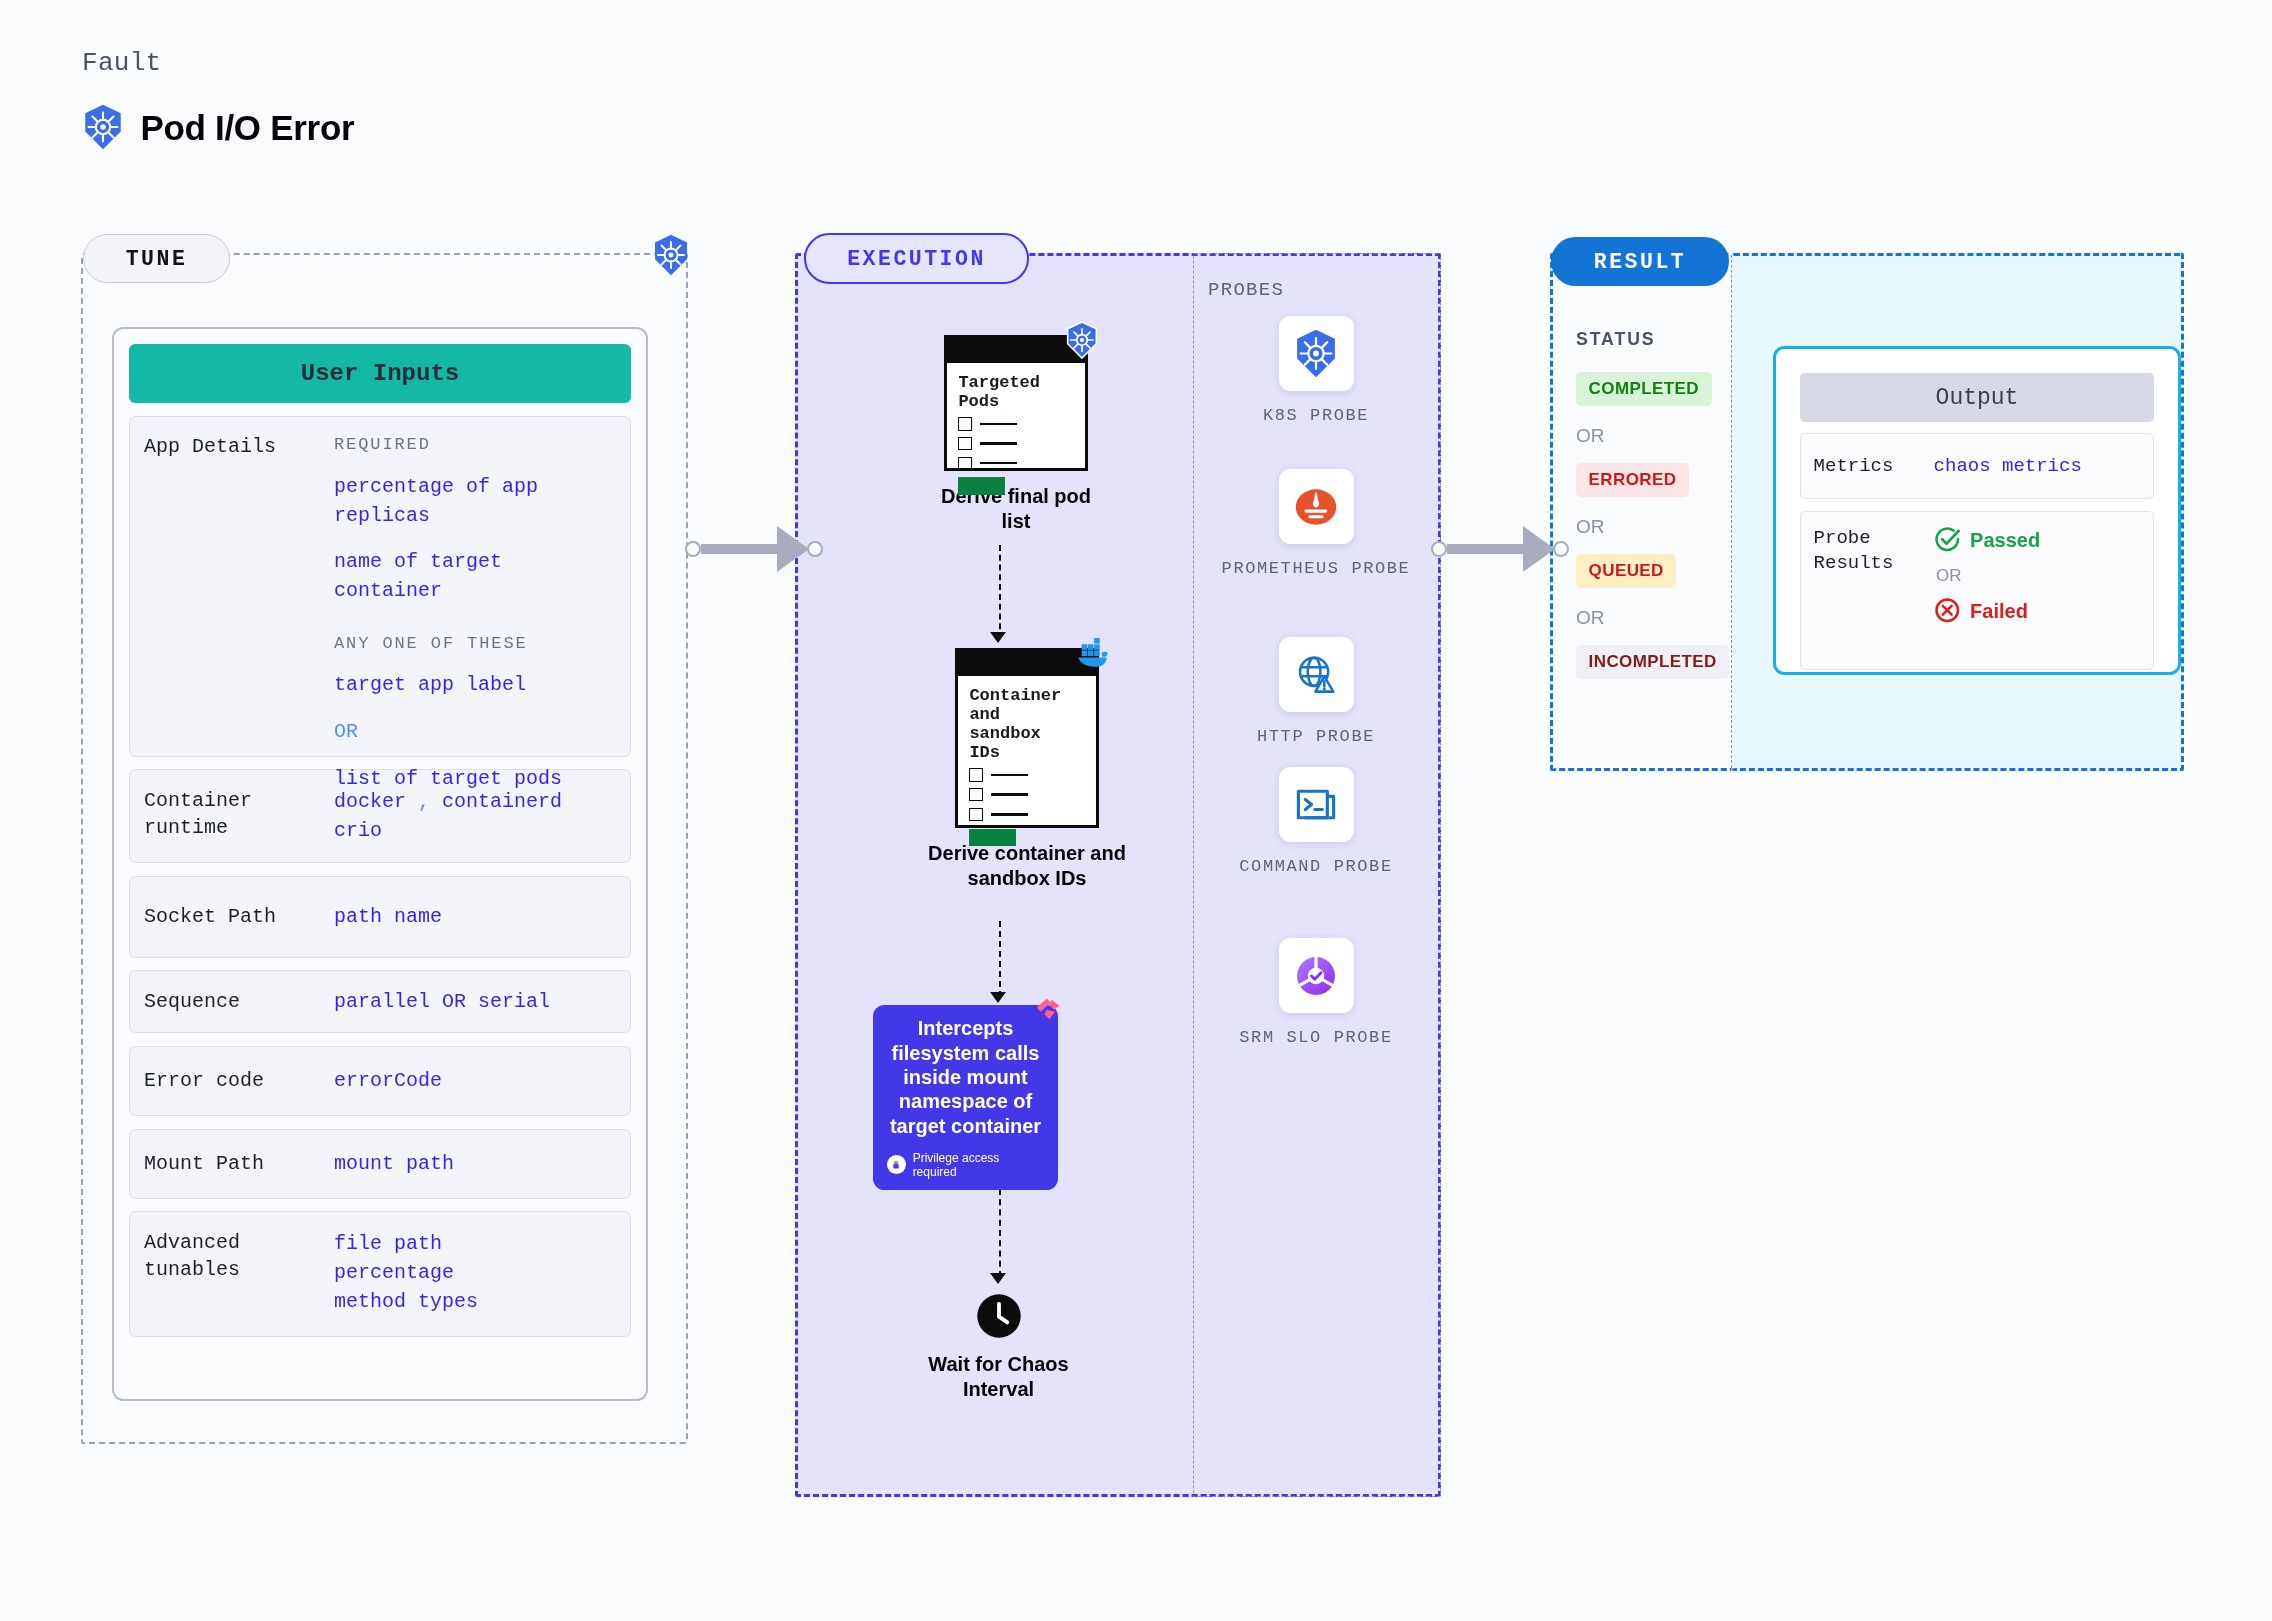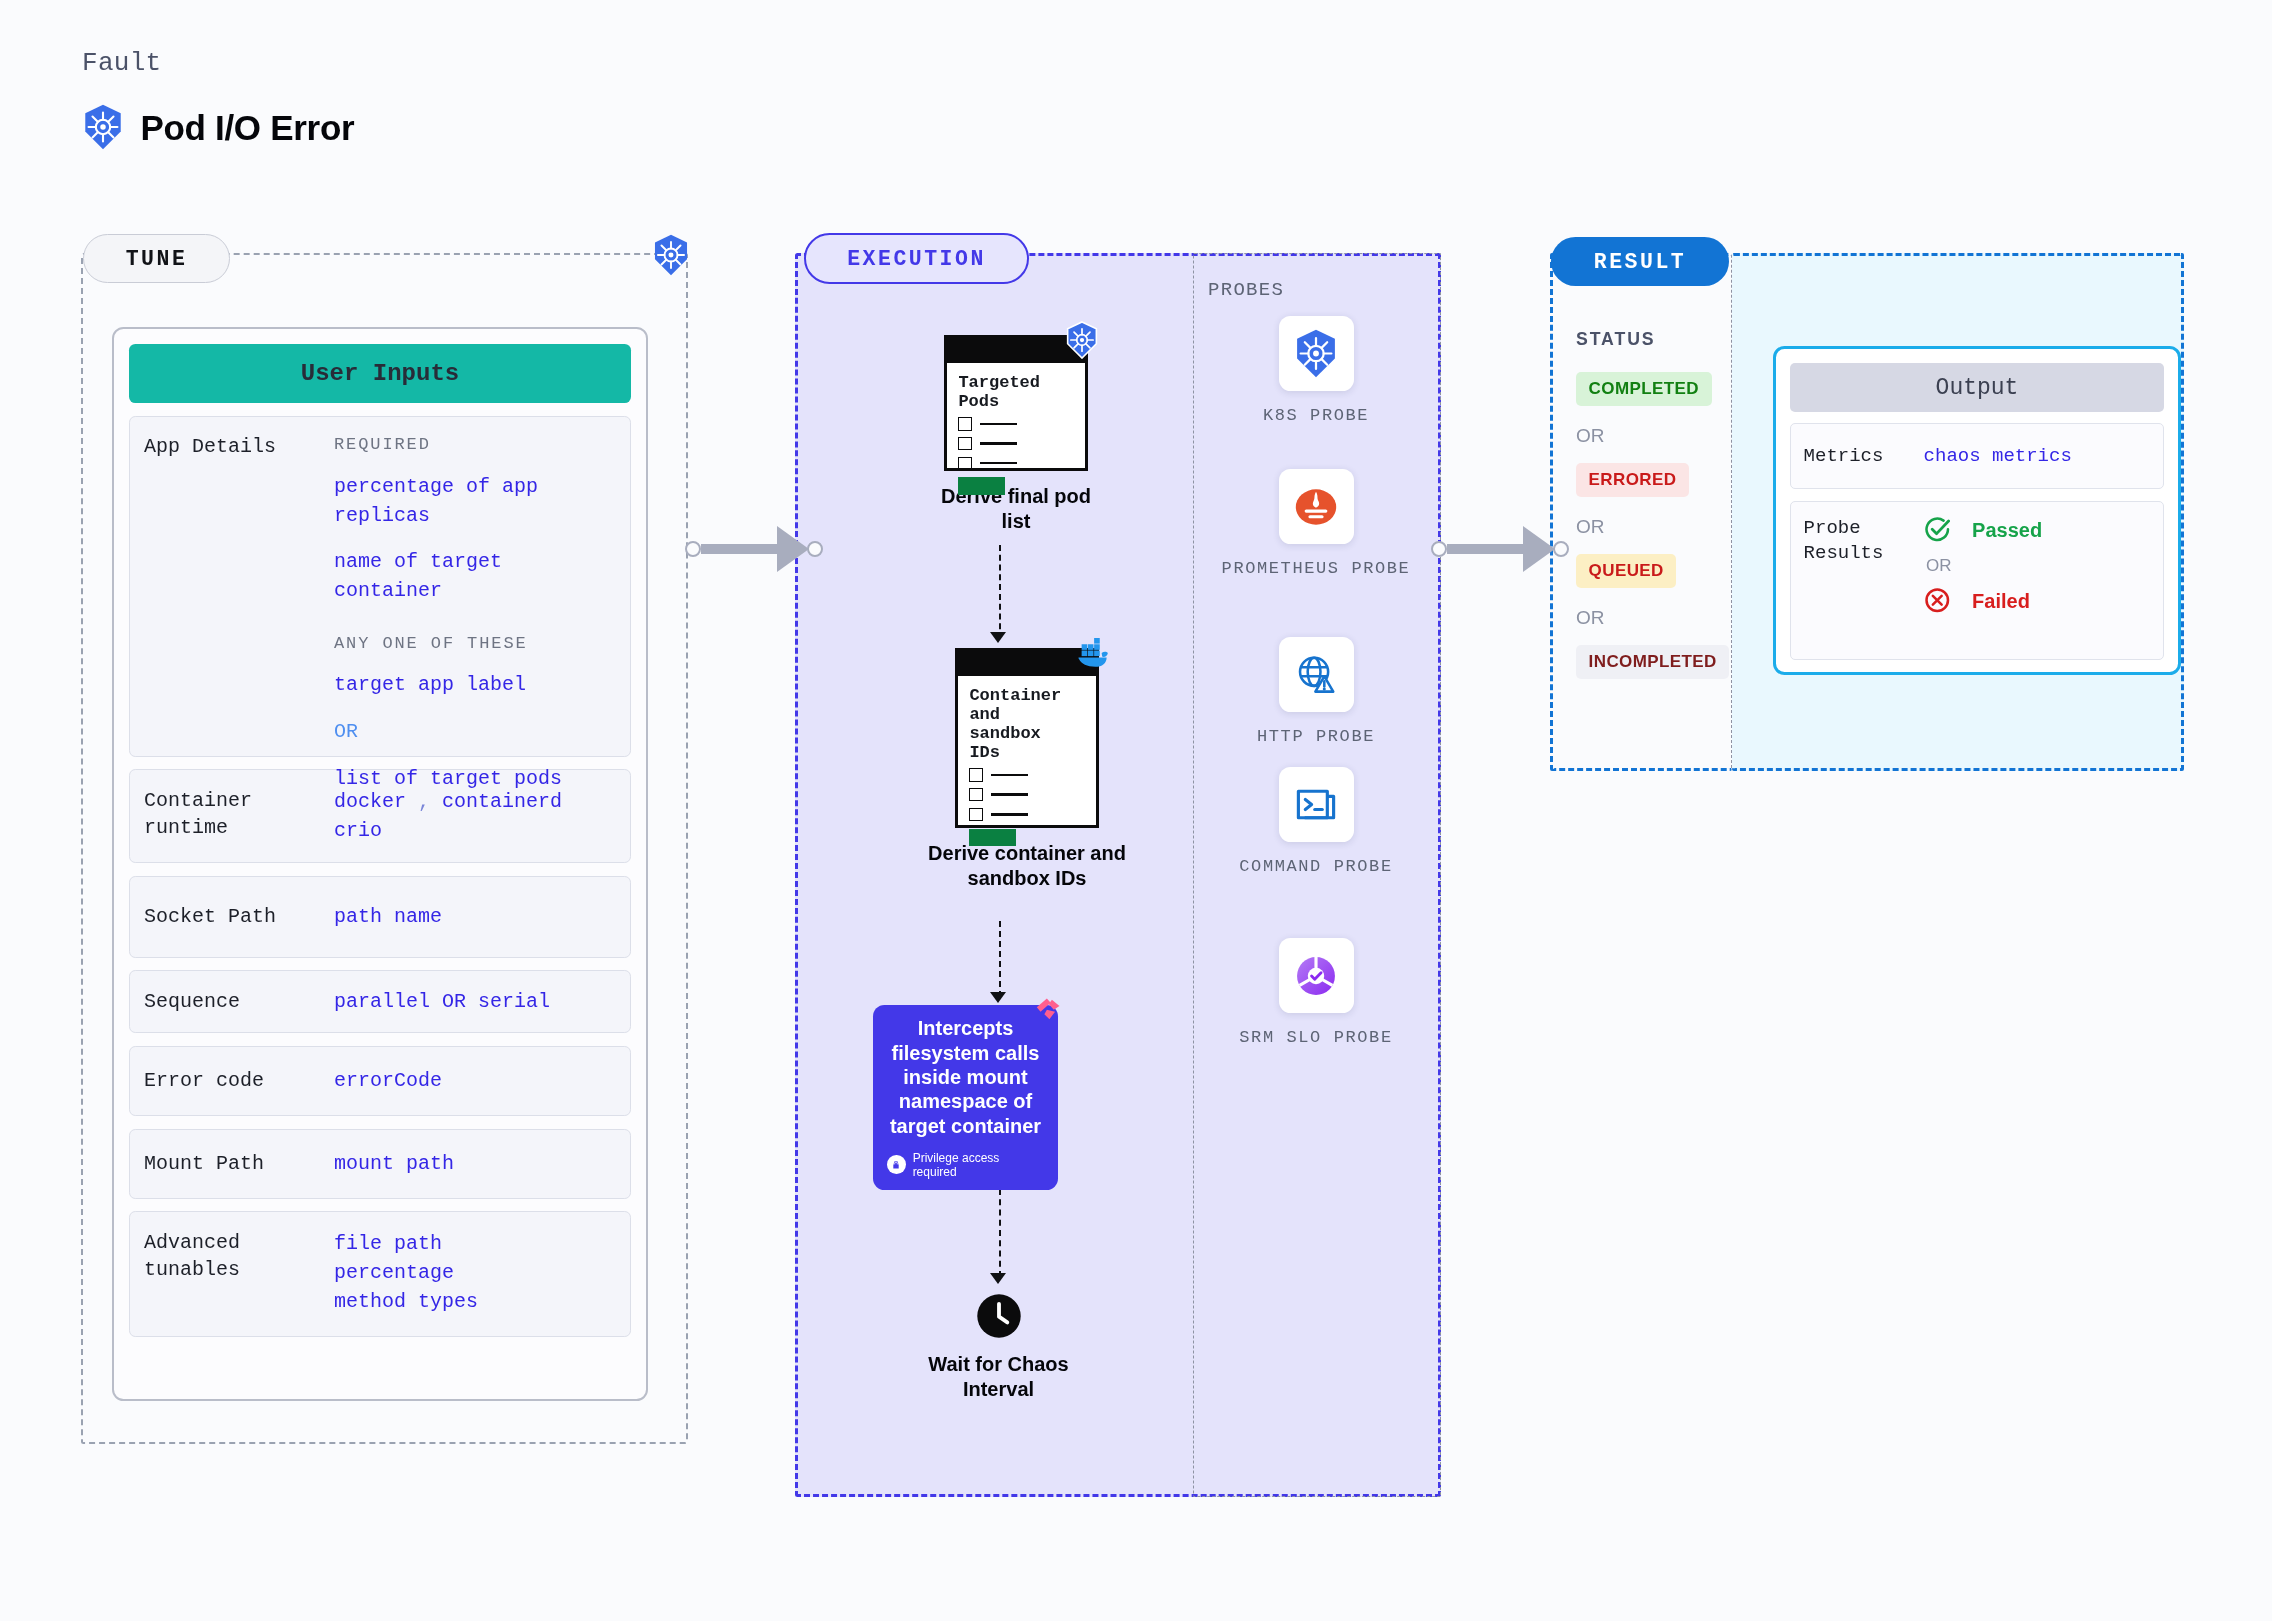--- a/index.html
+++ b/index.html
@@ -179,41 +179,41 @@
   }
   .status-item { position: absolute; left: 1576px; z-index: 5; }
   .badge {
     display: inline-block; padding: 7px 12.6px; border-radius: 5px;
     font-size: 17px; font-weight: 700; letter-spacing: 0.4px;
   }
   .or-gray { font-size: 19px; color: #8b91a2; }
 
   #output-card {
     position: absolute; left: 1773px; top: 346px; width: 408px; height: 329px;
-    background: #ffffff; border: 3.8px solid #1bacea; border-radius: 11.4px; padding: 14px;
+    background: #ffffff; border: 3.8px solid #1bacea; border-radius: 11.4px; padding: 24px;
   }
   #output-header {
     height: 49px; background: #d6d8e4; border-radius: 5px;
     display: flex; align-items: center; justify-content: center;
     font-family: "Liberation Mono", monospace;
     font-size: 23px; color: #3b4051;
   }
   .out-row {
     margin-top: 11.4px; background: #fbfbfe; border: 1.3px solid #e0e3ec;
     border-radius: 5px; display: flex; padding: 14px 12.6px;
   }
   .out-row .label {
     width: 120px; flex: none;
     font-family: "Liberation Mono", monospace;
     font-size: 19px; color: #1d2029; line-height: 1.35;
   }
   .out-row .mval {
     font-family: "Liberation Mono", monospace; font-size: 19px; color: #3426e6;
   }
-  .pr-line { display: flex; align-items: center; gap: 22px; }
+  .pr-line { display: flex; align-items: center; gap: 10px; }
   .pr-line .t { font-size: 20px; font-weight: 700; }
 
   
   .conn { position: absolute; z-index: 8; display: flex; align-items: center; }
   .conn .dot {
     width: 16.4px; height: 16.4px; border-radius: 50%;
     background: #fafbfd; border: 2.5px solid #a8adbe;
   }
   .conn .shaft { height: 9.5px; background: #a8adbe; }
   .conn .head {

